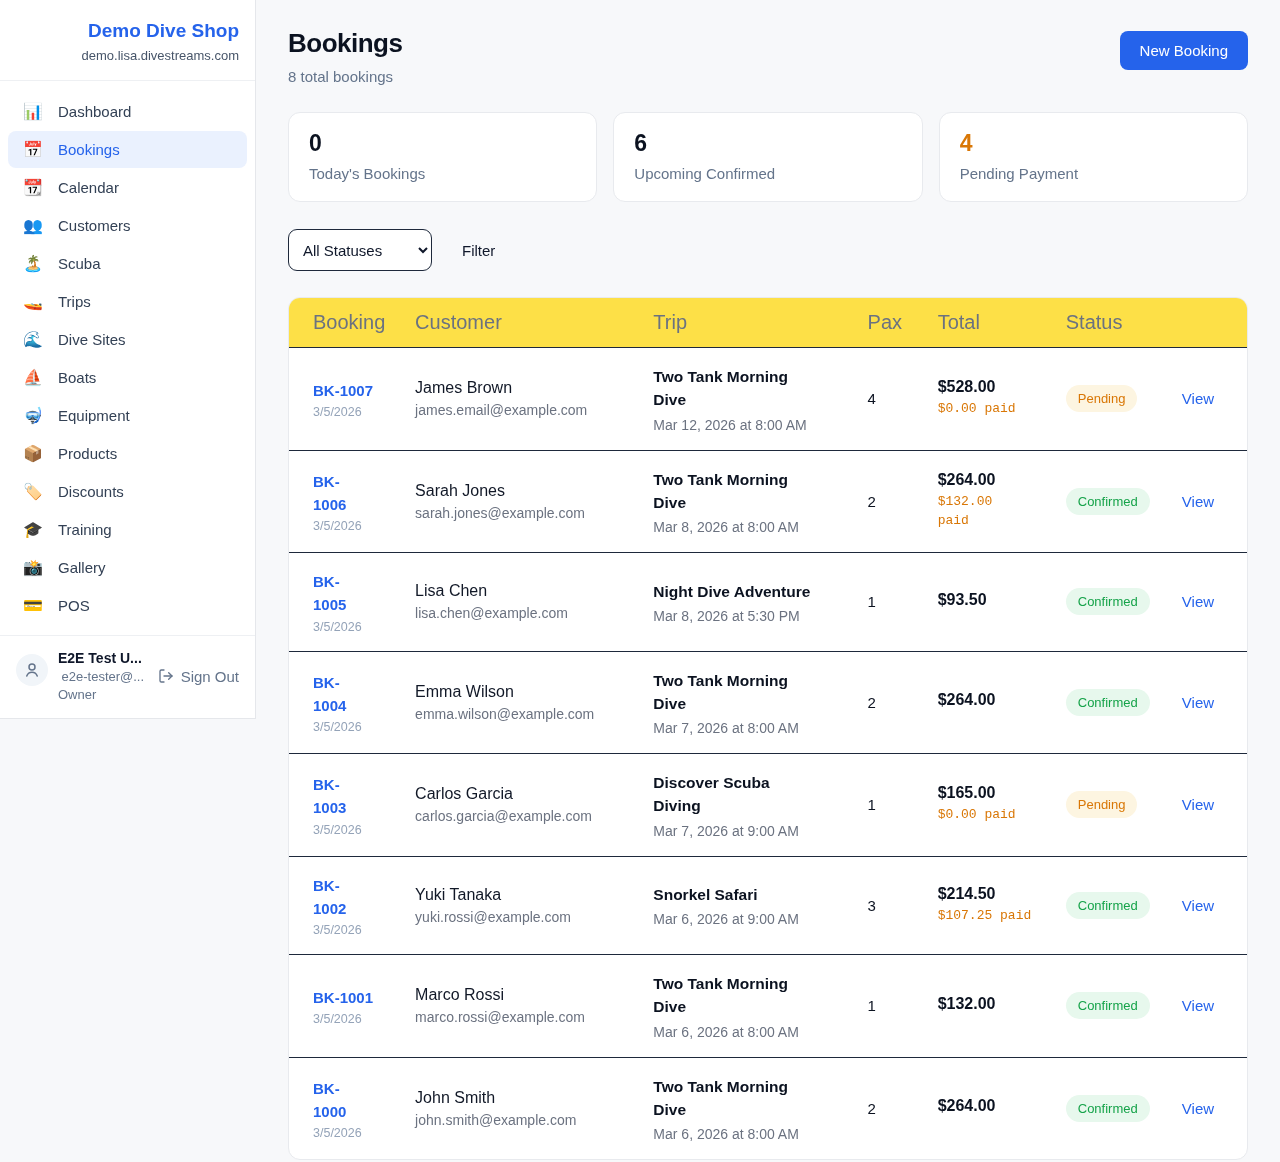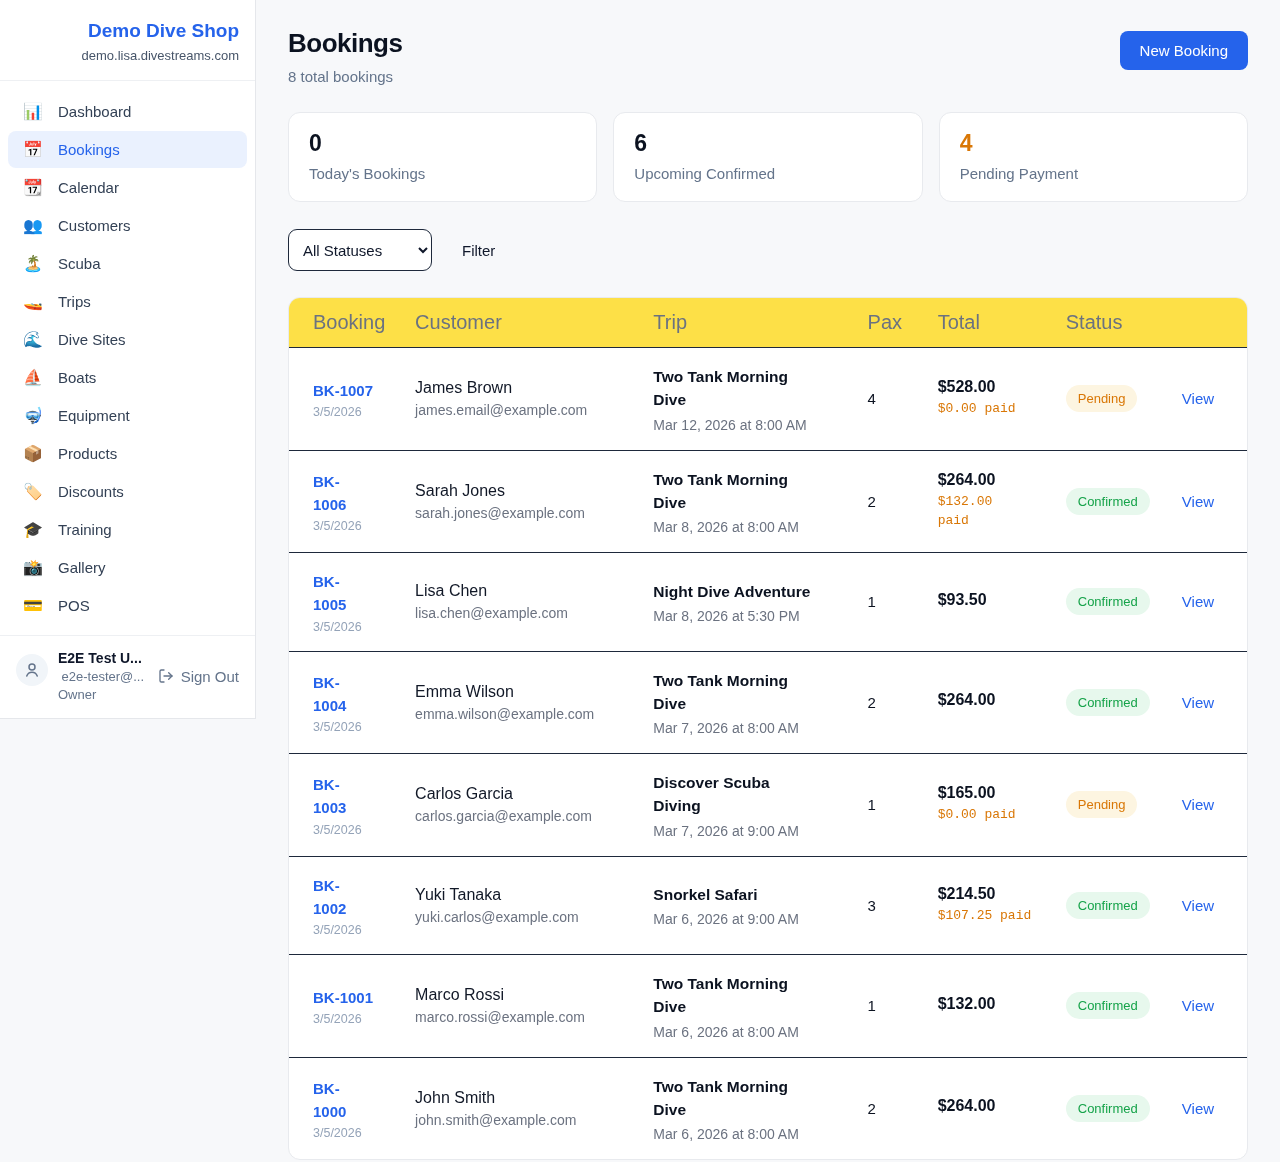--- a/index.html
+++ b/index.html
@@ -384,21 +384,21 @@
         </tr>
 
         <tr>
           <td>
               <div class="bk-id">BK-
 1002</div>
               <div class="bk-date">3/5/2026</div>
             </td>
           <td>
               <div class="cust-name">Yuki Tanaka</div>
-              <div class="cust-email">yuki.carlos@example.com</div>
+              <div class="cust-email">yuki.rossi@example.com</div>
             </td>
           <td>
               <div class="trip-name">Snorkel Safari</div>
               <div class="trip-time">Mar 6, 2026 at 9:00 AM</div>
             </td>
           <td><span class="pax-val">3</span></td>
           <td>
               <div class="total-amt">$214.50</div>
               <div class="paid-amt">$107.25 paid</div>
             </td>

